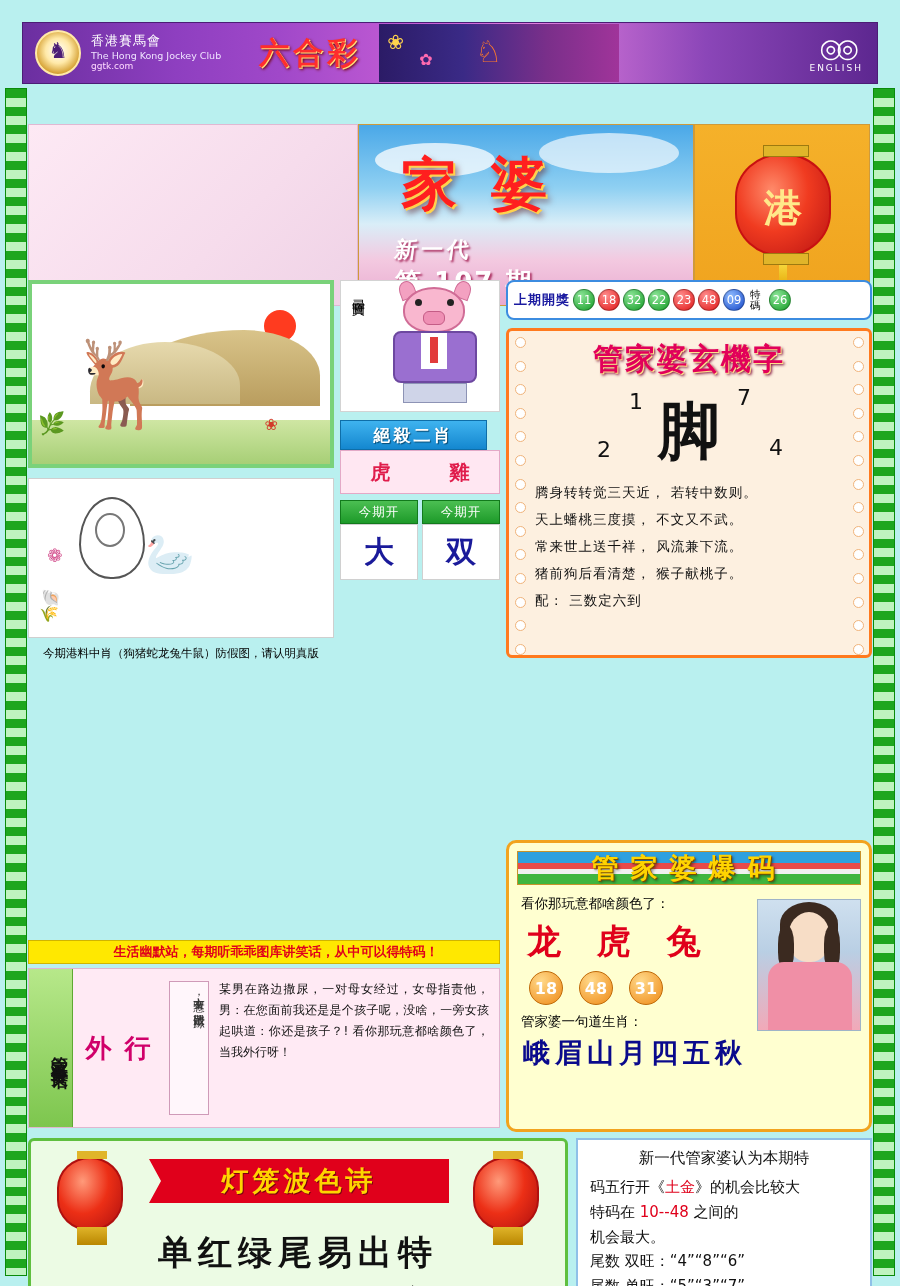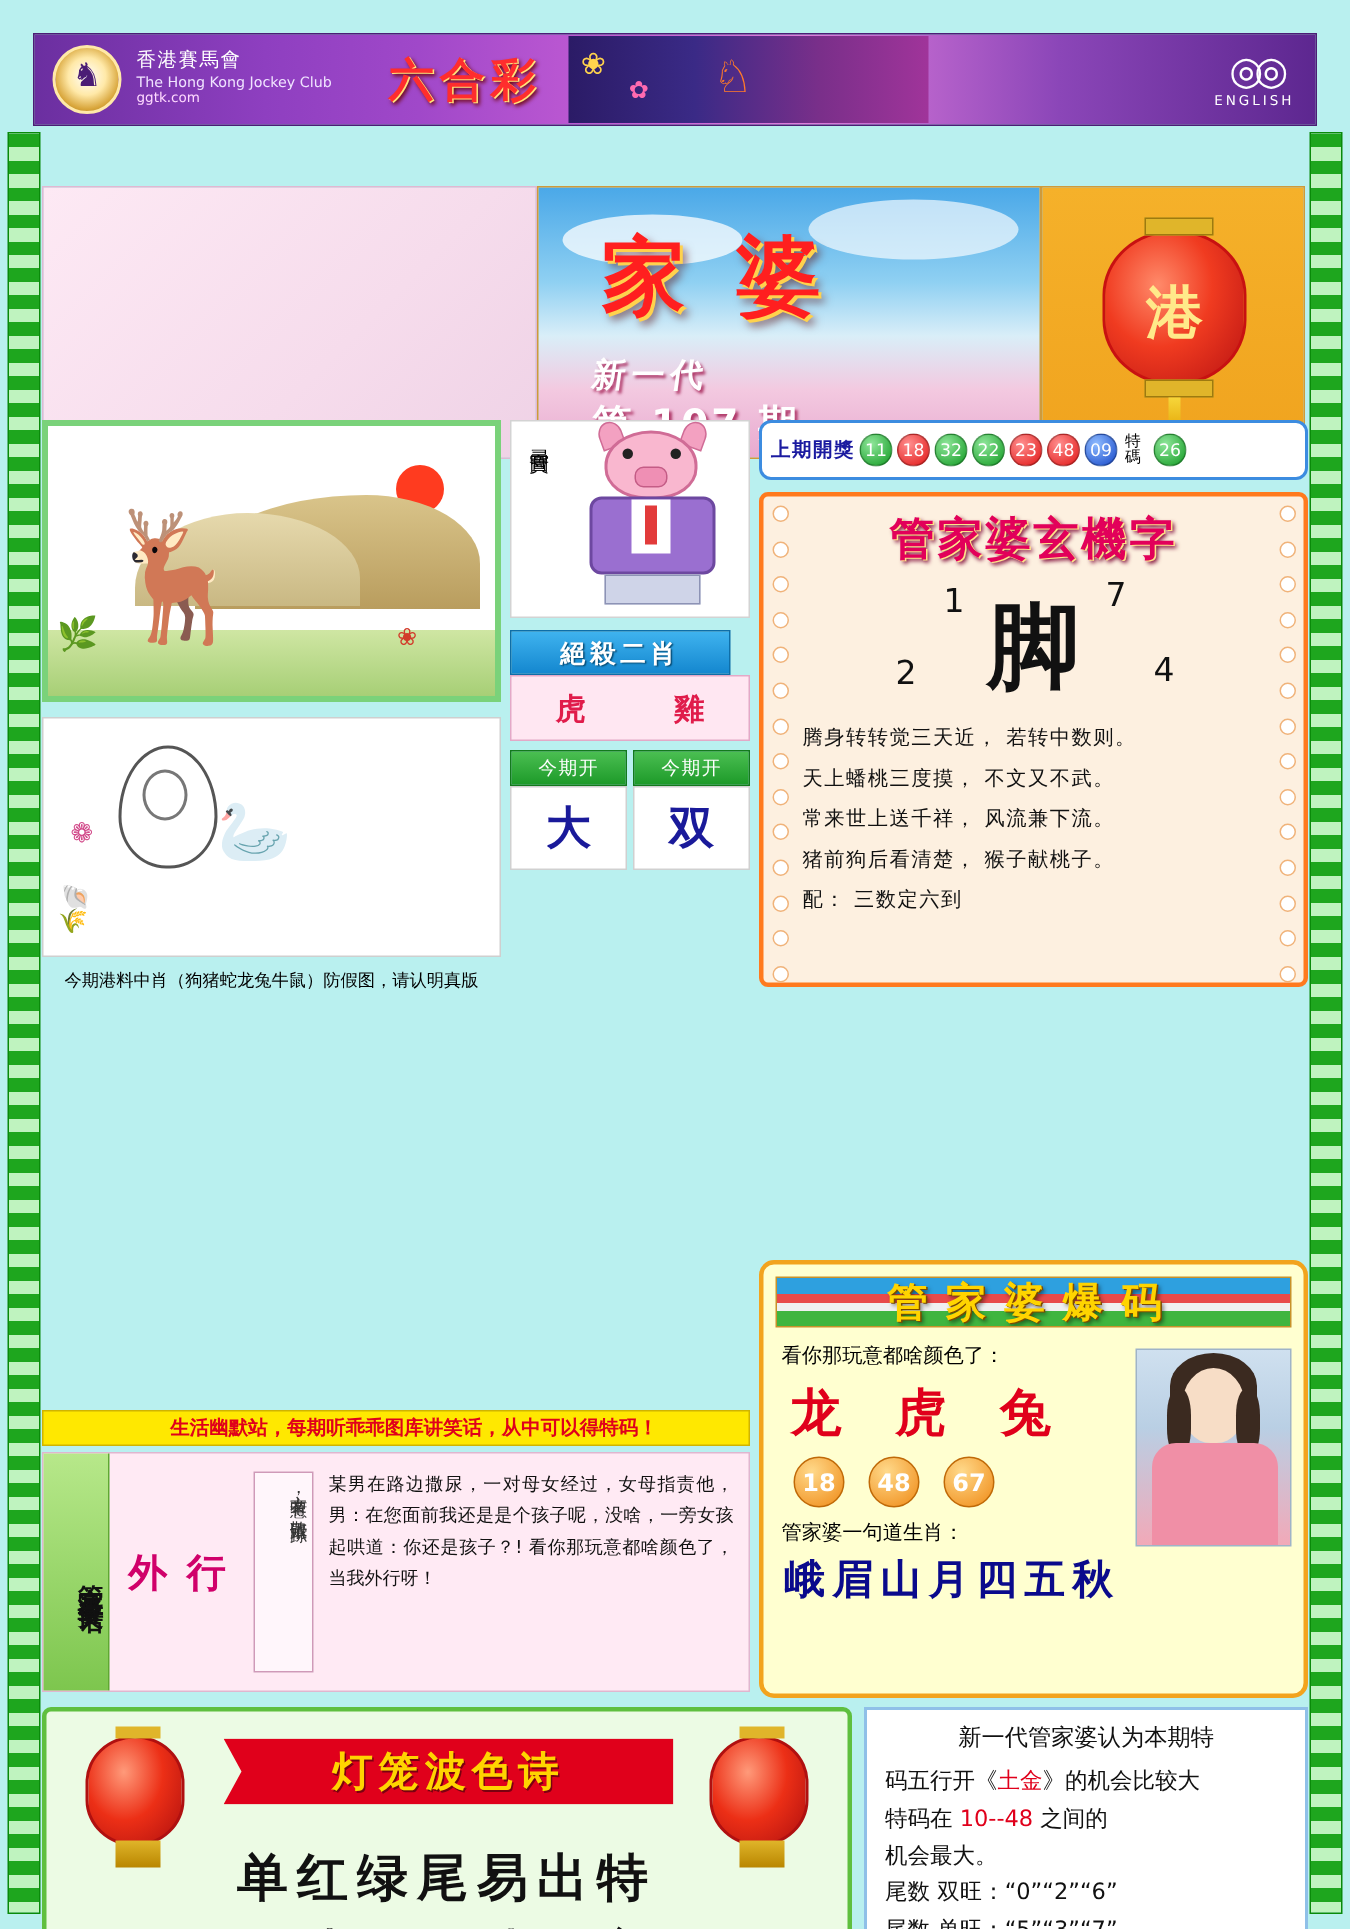--- a/index.html
+++ b/index.html
@@ -567,21 +567,21 @@
 
       <div class="baoma">
         <div class="baoma-band">
           <div class="txt">管家婆爆码</div>
         </div>
         <div class="baoma-line1">看你那玩意都啥颜色了：</div>
         <div class="zodiacs">龙 虎 兔</div>
         <div class="num-balls">
           <div class="num-ball">18</div>
           <div class="num-ball">48</div>
-          <div class="num-ball">67</div>
+          <div class="num-ball">31</div>
         </div>
         <div class="baoma-line2">管家婆一句道生肖：</div>
         <div class="baoma-phrase">峨眉山月四五秋</div>
         <div class="lady">
           <div class="hair"></div>
           <div class="face"></div>
           <div class="hair2"></div>
           <div class="hair3"></div>
           <div class="body"></div>
         </div>
@@ -611,20 +611,20 @@
       <div class="br-box">
         <div class="br-title">新一代管家婆认为本期特</div>
         <div class="br-lines">
           <div>
             <span>码五行开《</span><span class="red">土金</span><span>》的机会比较大</span>
           </div>
           <div>
             <span>特码在 </span><span class="red">10--48</span><span> 之间的</span>
           </div>
           <div>机会最大。</div>
-          <div>尾数 双旺：“0”“2”“6”</div>
+          <div>尾数 双旺：“4”“8”“6”</div>
           <div>尾数 单旺：“5”“3”“7”</div>
         </div>
       </div>
 
     </div>
   </div>
 </div>
 
 </body></html>

